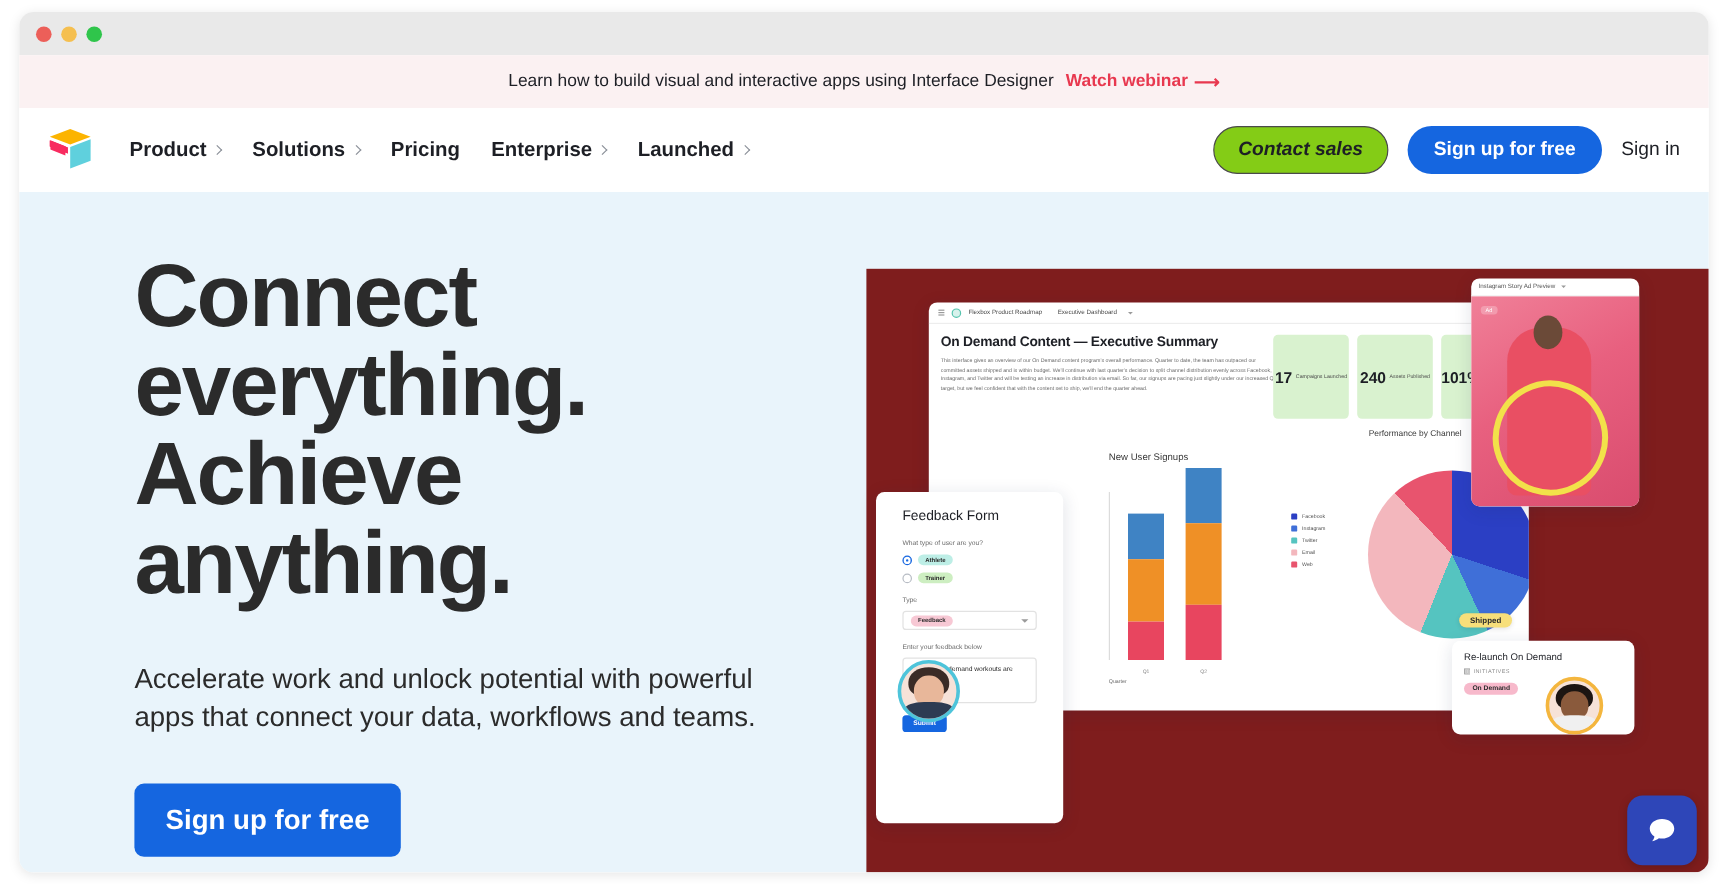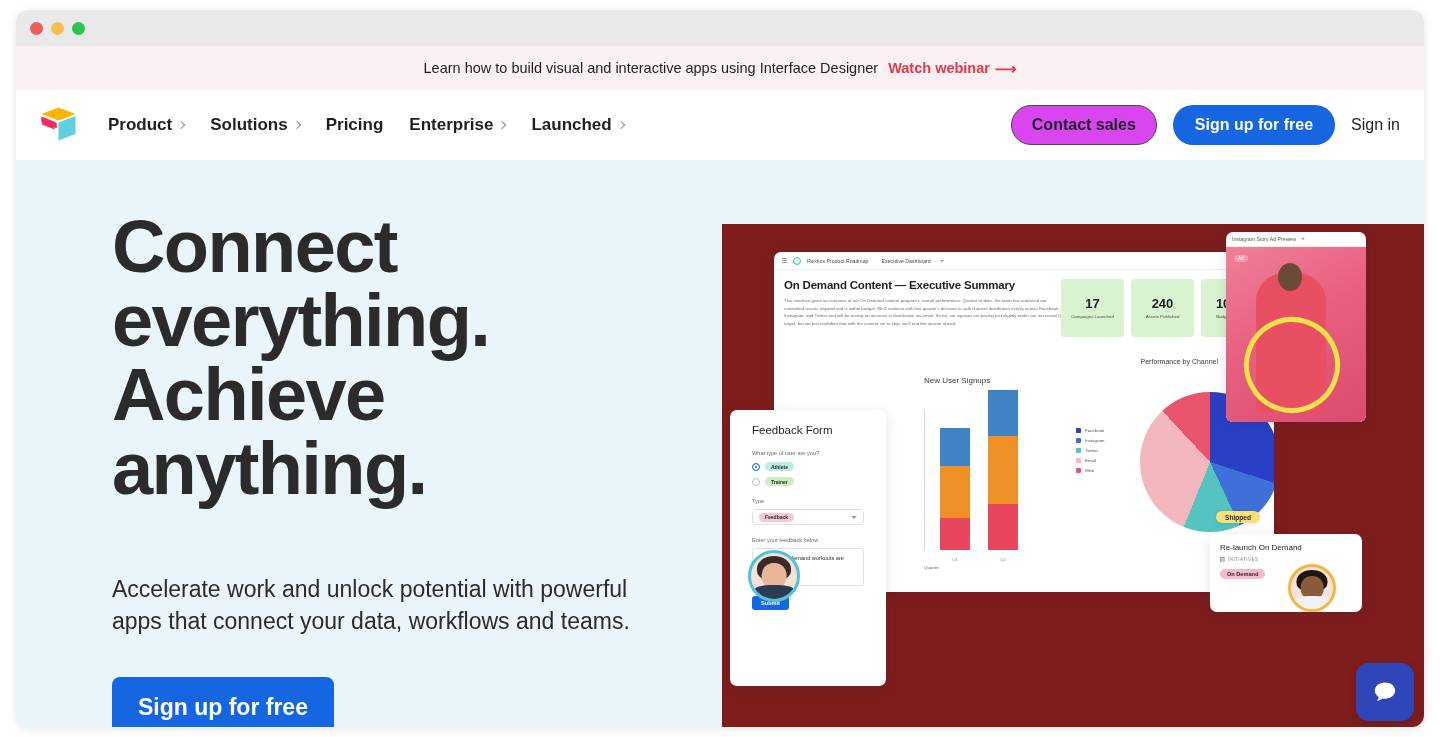--- a/index.html
+++ b/index.html
@@ -79,21 +79,21 @@
   }
   .nav-right {
     margin-left: auto;
     display: flex; align-items: center; gap: 16px;
   }
   .btn-outline {
     border: 1.5px solid #4a4a4a;
     border-radius: 20px;
     padding: 10px 20px;
     font-size: 16px; font-weight: 700; color: #1d1f25;
-    background: #d946ef; cursor: pointer; white-space: nowrap;
+    background: #84cc16; cursor: pointer; white-space: nowrap; font-style: italic;
   }
   .btn-blue {
     background: #1566e0;
     border: none; border-radius: 20px;
     padding: 11px 22px;
     font-size: 16px; font-weight: 700; color: #fff;
     cursor: pointer; white-space: nowrap;
   }
   .signin {
     font-size: 16px; font-weight: 500; color: #1d1f25;
@@ -113,21 +113,21 @@
     width: 580px;
   }
   .hero-title {
     font-size: 74px;
     line-height: 1.0;
     font-weight: 700;
     letter-spacing: -1.6px;
     color: #2b2b2b;
   }
   .hero-sub {
-    margin-top: 68px;
+    margin-top: 44px;
     font-size: 23px;
     line-height: 1.38;
     color: #2b2b2b;
     max-width: 520px;
   }
   .hero-cta {
     margin-top: 40px;
     display: inline-block;
     background: #1566e0;
     border: none; border-radius: 8px;
@@ -175,24 +175,24 @@
   .dash-h1 { font-size: 11.5px; font-weight: 700; color: #1d1f25; letter-spacing: -.2px; }
   .dash-para {
     margin-top: 6px;
     width: 280px;
     font-size: 4.4px;
     line-height: 1.72;
     color: #6b6b6b;
   }
   .stats { position: absolute; right: 10px; top: 9px; display: flex; gap: 7px; }
   .stat {
-    width: 63px; height: 58px;
+    width: 63px; height: 70px;
     background: #d9f2cf;
     border-radius: 4px;
-    display: flex; flex-direction: column;
+    display: flex; flex-direction: row;
     align-items: center; justify-content: center;
     gap: 3px;
   }
   .stat-val { font-size: 13px; font-weight: 700; color: #1d1f25; }
   .stat-lbl { font-size: 4.4px; line-height: 1.5; color: #4a4a4a; text-align: center; }
   .perf-title {
     position: absolute; right: 56px; top: 88px;
     font-size: 7px; color: #3a3a3a;
   }
   .chart-title {

